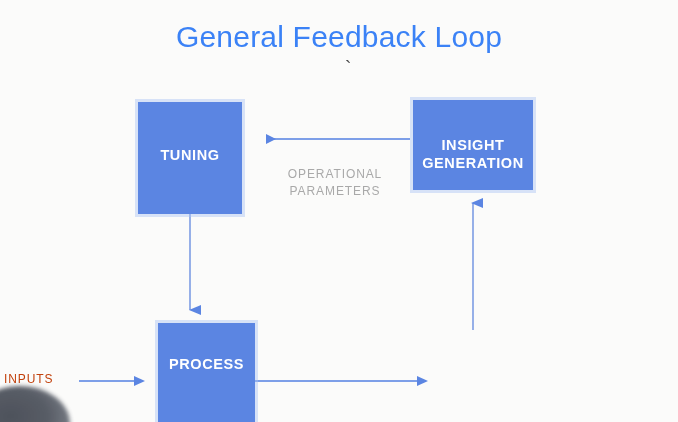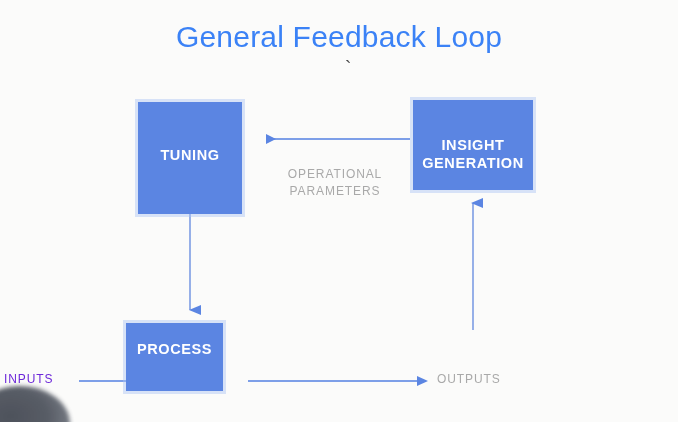--- a/index.html
+++ b/index.html
@@ -60,39 +60,39 @@
   }
   #node-tuning {
     left: 138px; top: 102px; width: 104px; height: 112px;
   }
   #node-tuning .node-label { transform: translateY(-3px); }
   #node-insight {
     left: 413px; top: 100px; width: 120px; height: 90px;
   }
   #node-insight .node-label { transform: translateY(-1px); margin-top: 20px; }
   #node-process {
-    left: 126px; top: 323px; width: 97px; height: 68px;
+    left: 158px; top: 323px; width: 97px; height: 99px;
   }
   #node-process .node-label { transform: translateY(-8px); }
 
   
   .edge-label {
     position: absolute;
     color: #a9a9a9;
     font-size: 12px;
     letter-spacing: 0.9px;
     text-align: center;
     line-height: 1.4;
     white-space: pre-line;
   }
   #label-operational { left: 255px; top: 166px; width: 160px; }
   #label-updated     { left: 42px;  top: 236px; width: 162px; }
   #label-inputs {
     left: 4px; top: 371px; width: 70px;
-    text-align: left; color: #6d28d9; font-weight: 400;
+    text-align: left; color: #c2410c; font-weight: 400;
   }
   #label-outputs {
     left: 437px; top: 371px; width: 90px;
     text-align: left;
   }
 
   
   #edges {
     position: absolute;
     left: 0; top: 0;
@@ -170,17 +170,16 @@
   <div class="node" id="node-process">
     <span class="node-label">PROCESS</span>
   </div>
 
   <div class="edge-label" id="label-operational">OPERATIONAL
 PARAMETERS</div>
 
 
   <div class="edge-label" id="label-inputs">INPUTS</div>
 
-  <div class="edge-label" id="label-outputs">OUTPUTS</div>
 
   <div id="presenter"></div>
 
 </div>
 
 </body></html>

